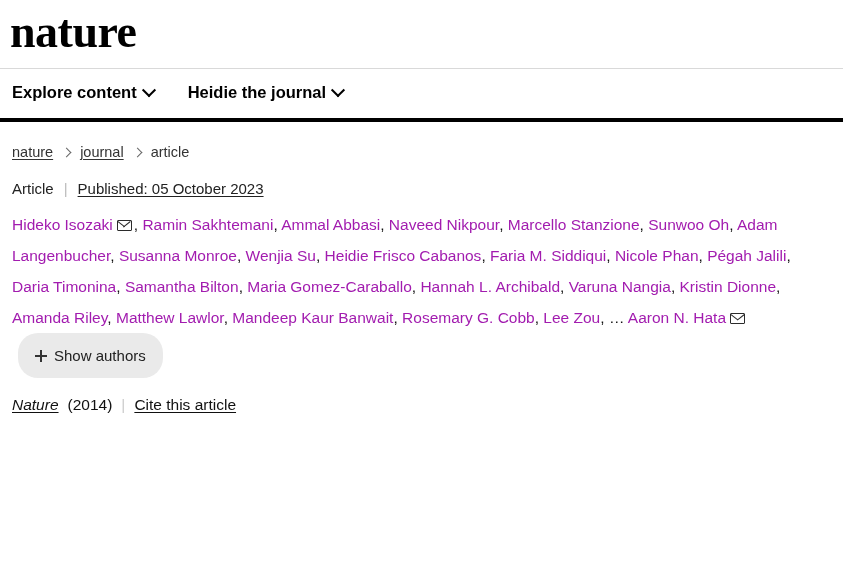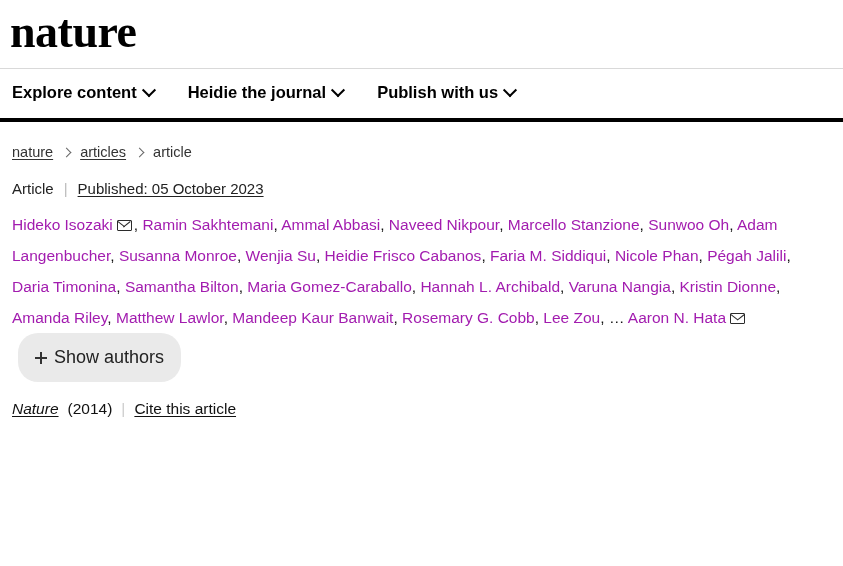--- a/index.html
+++ b/index.html
@@ -149,21 +149,21 @@
   .env::after  { right: 0.3px; transform-origin: right top; transform: rotate(-38deg); }
 
   .show-authors {
     display: inline-flex;
     align-items: center;
     gap: 7px;
     background: #eaeaea;
     border: none;
     border-radius: 20px;
     padding: 14px 17px;
-    font-size: 18px;
+    font-size: 15px;
     font-family: "Liberation Sans", sans-serif;
     color: #222;
     cursor: pointer;
     vertical-align: middle;
     margin-left: 6px;
   }
   .plus {
     position: relative;
     display: inline-block;
     width: 12px;
@@ -210,32 +210,28 @@
 
   <nav class="navbar">
     <div class="nav-item">
       <span>Explore content</span>
       <span class="chev"></span>
     </div>
     <div class="nav-item">
       <span>Heidie the journal</span>
       <span class="chev"></span>
     </div>
-    <div class="nav-item">
-      <span>Publish with us</span>
-      <span class="chev"></span>
-    </div>
   </nav>
 
   <main class="content">
 
     <div class="breadcrumb">
       <a>nature</a>
       <span class="bc-sep"></span>
-      <a>articles</a>
+      <a>journal</a>
       <span class="bc-sep"></span>
       <span class="current">article</span>
     </div>
 
     <div class="meta-line">
       <span>Article</span>
       <span class="meta-sep">|</span>
       <span class="pub">Published: 05 October 2023</span>
     </div>
 

